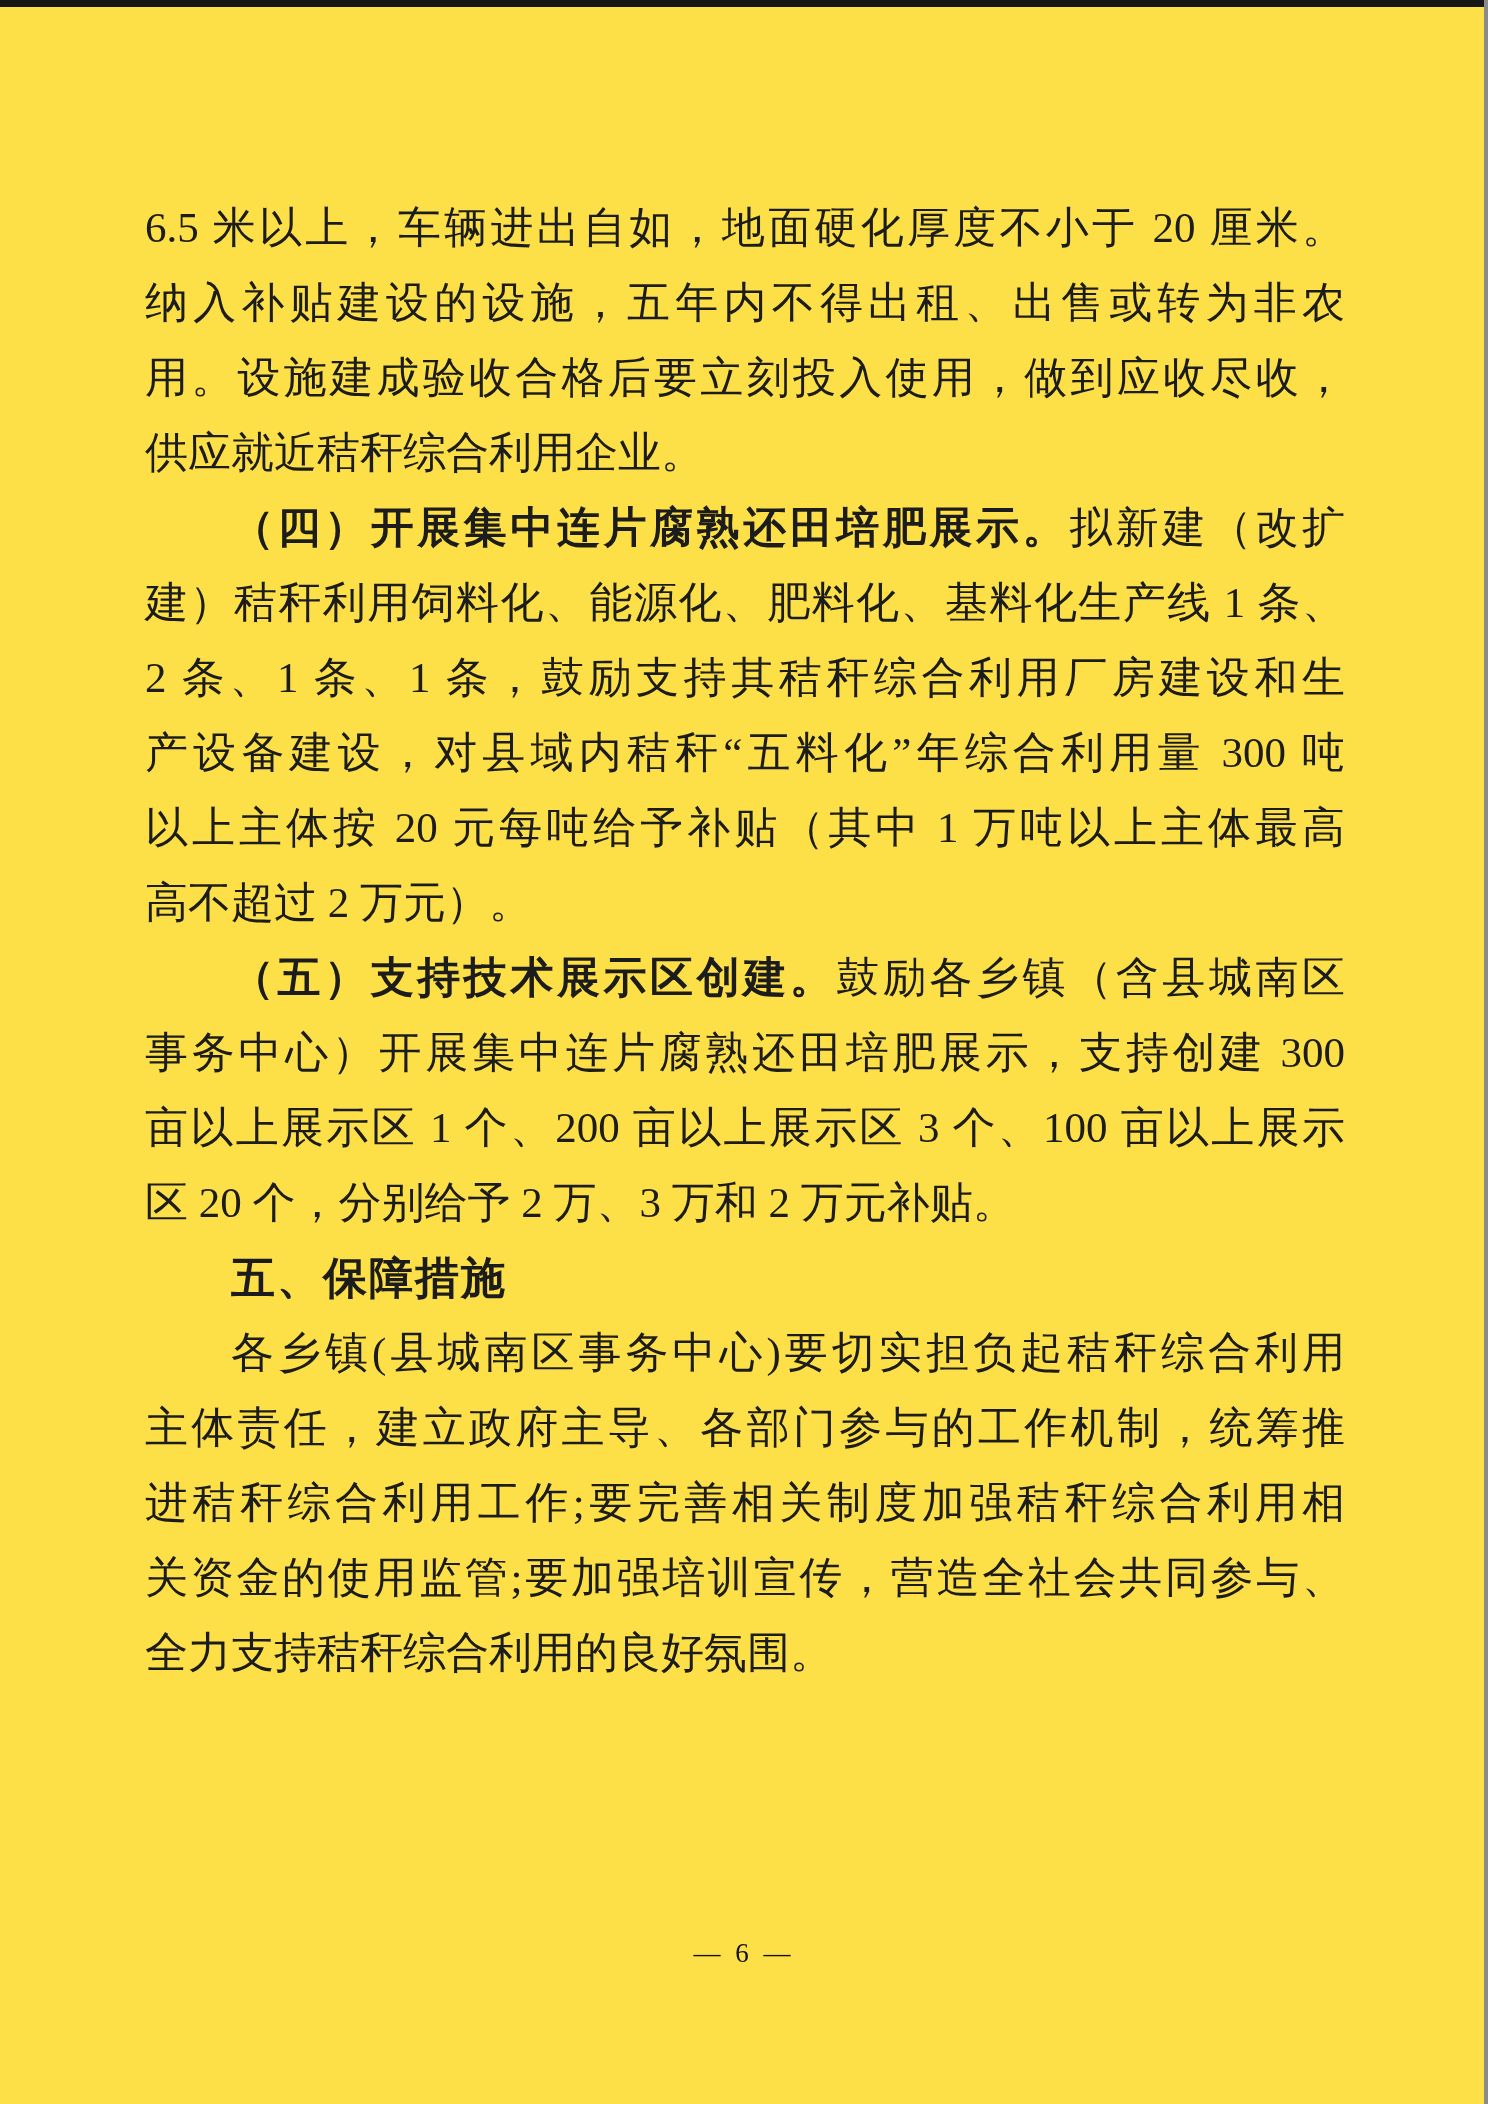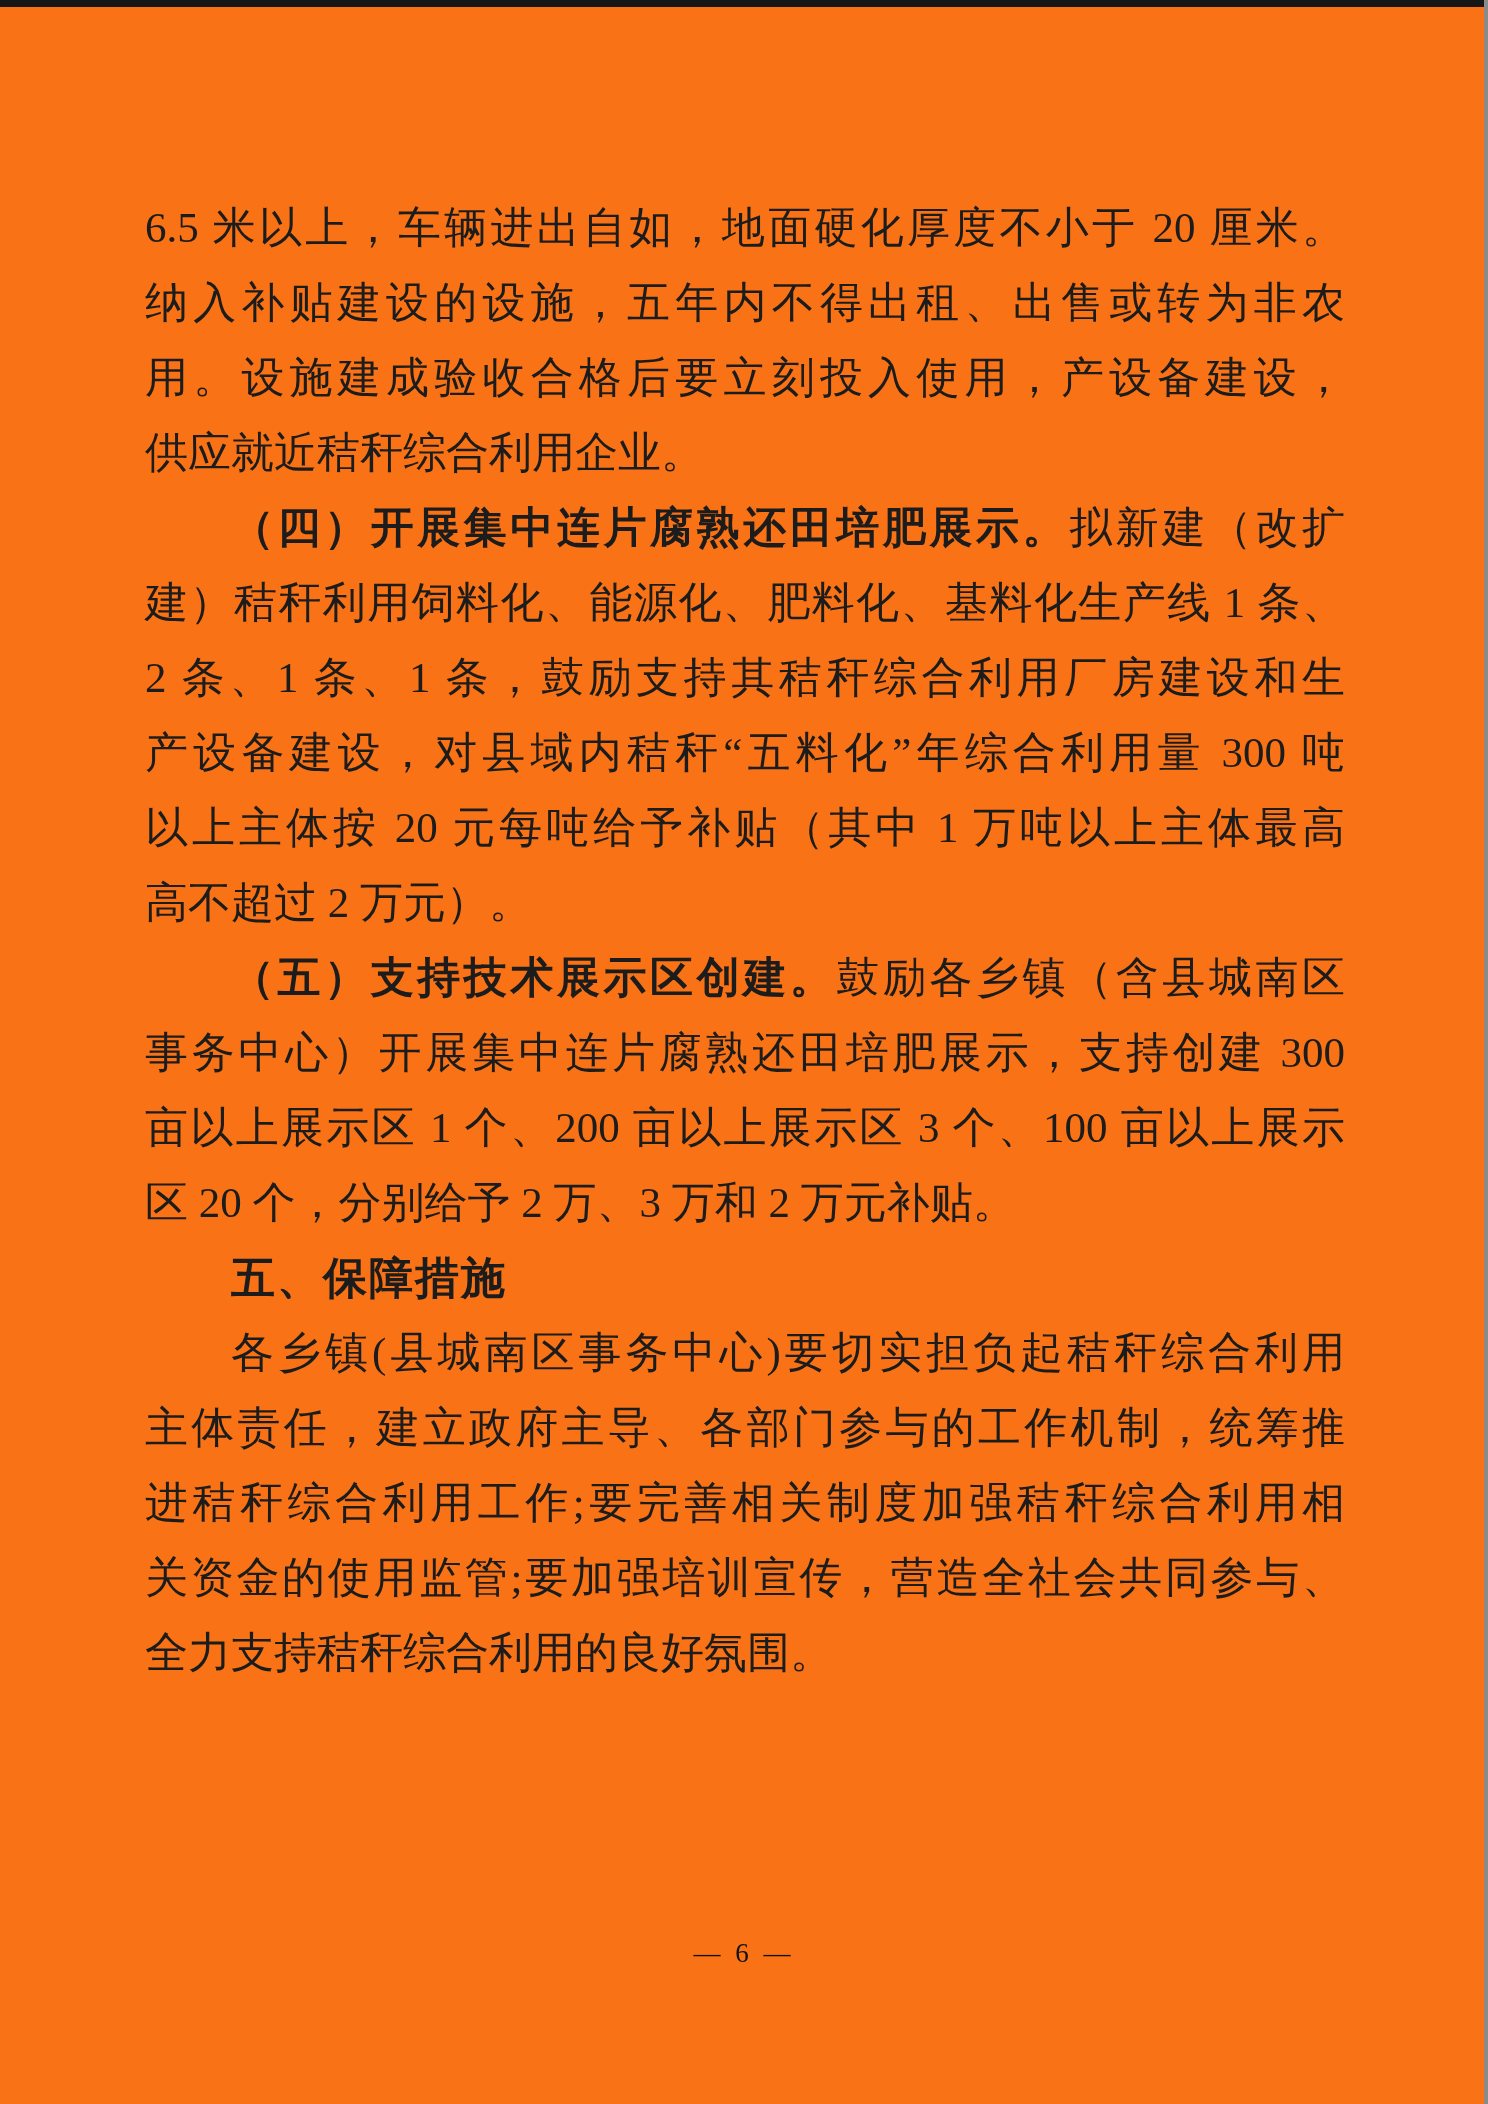--- a/index.html
+++ b/index.html
@@ -1,21 +1,21 @@
 <!DOCTYPE html>
 <html><head>
 <meta charset="utf-8">
 <style>
   html, body { margin: 0; padding: 0; }
   body { background: #e8e8e8; }
   .page {
     position: relative;
     width: 1488px;
     height: 2104px;
-    background: #f97316;
+    background: #fde047;
     overflow: hidden;
     font-family: "Liberation Serif", "DejaVu Serif", serif;
     color: #1c1c1c;
   }
   .scan-edge-top {
     position: absolute;
     left: 0; top: 0;
     width: 1484px; height: 7px;
     background: #161616;
   }
@@ -64,21 +64,21 @@
 </head>
 <body>
 
 <div class="page">
   <div class="scan-edge-top"></div>
   <div class="scan-edge-right"></div>
 
   <div class="text-block" id="text-block">
       <div class="line justify"><span class="seg">6.5 米以上，车辆进出自如，地面硬化厚度不小于 20 厘米。</span></div>
       <div class="line justify"><span class="seg">纳入补贴建设的设施，五年内不得出租、出售或转为非农</span></div>
-      <div class="line justify"><span class="seg">用。设施建成验收合格后要立刻投入使用，产设备建设，</span></div>
+      <div class="line justify"><span class="seg">用。设施建成验收合格后要立刻投入使用，做到应收尽收，</span></div>
       <div class="line"><span class="seg">供应就近秸秆综合利用企业。</span></div>
       <div class="line justify indent"><span class="seg-bold">（四）开展集中连片腐熟还田培肥展示。</span><span class="seg">拟新建（改扩</span></div>
       <div class="line justify"><span class="seg">建）秸秆利用饲料化、能源化、肥料化、基料化生产线 1 条、</span></div>
       <div class="line justify"><span class="seg">2 条、1 条、1 条，鼓励支持其秸秆综合利用厂房建设和生</span></div>
       <div class="line justify"><span class="seg">产设备建设，对县域内秸秆“五料化”年综合利用量 300 吨</span></div>
       <div class="line justify"><span class="seg">以上主体按 20 元每吨给予补贴（其中 1 万吨以上主体最高</span></div>
       <div class="line"><span class="seg">高不超过 2 万元）。</span></div>
       <div class="line justify indent"><span class="seg-bold">（五）支持技术展示区创建。</span><span class="seg">鼓励各乡镇（含县城南区</span></div>
       <div class="line justify"><span class="seg">事务中心）开展集中连片腐熟还田培肥展示，支持创建 300</span></div>
       <div class="line justify"><span class="seg">亩以上展示区 1 个、200 亩以上展示区 3 个、100 亩以上展示</span></div>

